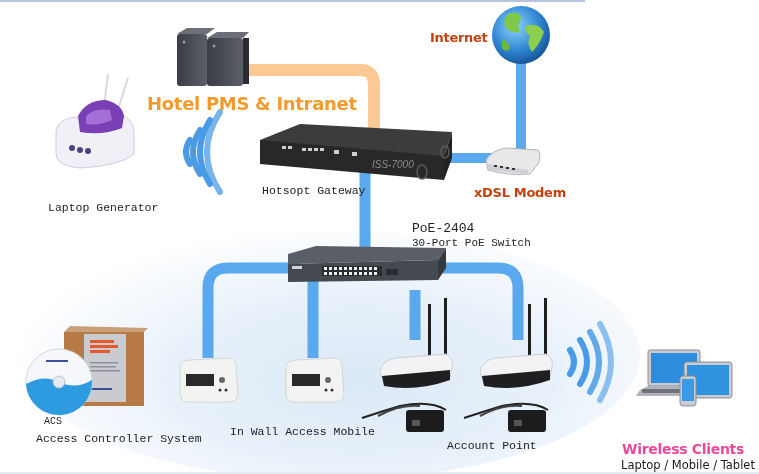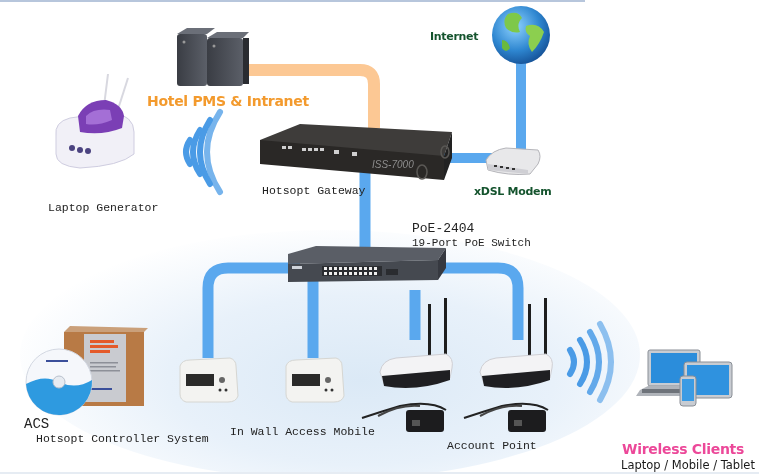--- a/index.html
+++ b/index.html
@@ -12,22 +12,22 @@
     .bg-glow {
       position: absolute; left: 20px; top: 230px; width: 620px; height: 250px;
       background: radial-gradient(ellipse at 55% 60%, #dbe9f6 0%, #e8f1fa 40%, rgba(255,255,255,0) 75%);
       border-radius: 50%;
     }
 
     svg.links { position: absolute; left: 0; top: 0; }
 
     .label { position: absolute; white-space: nowrap; }
     .serif { font-family: Liberation Mono, monospace; color: #222; font-size: 12px; }
-    .orange-bold { font-family: "DejaVu Sans", sans-serif; font-weight: bold; color: #f39a2d; font-size: 14px; letter-spacing: -0.3px; }
-    .blue-bold { font-family: "DejaVu Sans", sans-serif; font-weight: bold; color: #14532d; font-size: 11px; letter-spacing: -0.3px; text-align: center; }
+    .orange-bold { font-family: "DejaVu Sans", sans-serif; font-weight: bold; color: #f39a2d; font-size: 18px; letter-spacing: -0.3px; }
+    .blue-bold { font-family: "DejaVu Sans", sans-serif; font-weight: bold; color: #c2410c; font-size: 13px; letter-spacing: -0.3px; text-align: center; }
     .dark-bold { font-family: "DejaVu Sans", sans-serif; font-weight: bold; color: #ec4899; font-size: 14px; letter-spacing: -0.3px; }
     .sans-small { font-family: "DejaVu Sans", sans-serif; color: #1a1a1a; font-size: 11.5px; text-align: center; }
 
     .dev { position: absolute; }
   </style>
 </head>
 <body>
 
 <div class="topline"></div>
 <div class="bg-glow"></div>
@@ -164,21 +164,21 @@
       <rect x="68" y="28" width="3" height="3"></rect>
       <rect x="73" y="28" width="3" height="3"></rect>
       <rect x="78" y="28" width="3" height="3"></rect>
       <rect x="83" y="28" width="3" height="3"></rect>
       <rect x="88" y="28" width="3" height="3"></rect>
   </g>
   <rect x="100" y="25" width="12" height="6" fill="#2a2c30"></rect>
   <rect x="6" y="22" width="10" height="3" fill="#cfd3da"></rect>
 </svg>
 <div class="label serif" style="left:412px;top:221px;font-size:13px">PoE-2404</div>
-<div class="label serif" style="left:412px;top:237px;font-size:11px">19-Port PoE Switch</div>
+<div class="label serif" style="left:412px;top:237px;font-size:11px">30-Port PoE Switch</div>
 
 <svg class="dev" style="left:24px;top:326px" width="130" height="100" viewBox="0 0 130 100">
   <rect x="40" y="6" width="80" height="74" fill="#b87a45"></rect>
   <polygon points="40,6 46,0 124,2 120,6" fill="#caa07a"></polygon>
   <rect x="60" y="8" width="42" height="68" fill="#c9cbd0"></rect>
   <g fill="#e45a2a">
       <rect x="66" y="14" width="24" height="3"></rect>
       <rect x="66" y="19" width="28" height="3"></rect>
       <rect x="66" y="24" width="20" height="3"></rect>
     </g>
@@ -186,22 +186,22 @@
       <rect x="66" y="36" width="28" height="1.5"></rect>
       <rect x="66" y="40" width="26" height="1.5"></rect>
       <rect x="66" y="44" width="30" height="1.5"></rect>
       <rect x="66" y="62" width="22" height="2" fill="#3a4f9a"></rect>
     </g>
   <circle cx="35" cy="56" r="33" fill="#f5f7fb" stroke="#d3d8e2"></circle>
   <path d="M 2 58 Q 20 48 35 56 Q 52 64 68 54 A 33 33 0 0 1 2 58 Z" fill="#2e9ae0"></path>
   <circle cx="35" cy="56" r="6" fill="#e7ebf1" stroke="#b8c0cc"></circle>
   <rect x="22" y="34" width="22" height="2" fill="#3a4f9a"></rect>
 </svg>
-<div class="label serif" style="left:24px;top:416px;font-size:14px">ACS</div>
-<div class="label serif" style="left:36px;top:432px;font-size:11.5px">Hotsopt Controller System</div>
+<div class="label serif" style="left:44px;top:416px;font-size:10px">ACS</div>
+<div class="label serif" style="left:36px;top:432px;font-size:11.5px">Access Controller System</div>
 
 <svg class="dev" style="left:178px;top:356px" width="62" height="50" viewBox="0 0 62 50">
   <path d="M 2 10 Q 4 4 12 4 L 52 2 Q 58 4 58 10 L 60 40 Q 58 46 50 46 L 8 46 Q 2 44 2 38 Z" fill="#f3f3f1" stroke="#d6d6d2"></path>
   <rect x="8" y="18" width="28" height="12" fill="#2a2a2a"></rect>
   <circle cx="44" cy="24" r="3" fill="#666"></circle>
   <circle cx="42" cy="34" r="1.5" fill="#333"></circle>
     <circle cx="48" cy="34" r="1.5" fill="#333"></circle>
 </svg>
 <svg class="dev" style="left:284px;top:356px" width="62" height="50" viewBox="0 0 62 50">
   <path d="M 2 10 Q 4 4 12 4 L 52 2 Q 58 4 58 10 L 60 40 Q 58 46 50 46 L 8 46 Q 2 44 2 38 Z" fill="#f3f3f1" stroke="#d6d6d2"></path>

